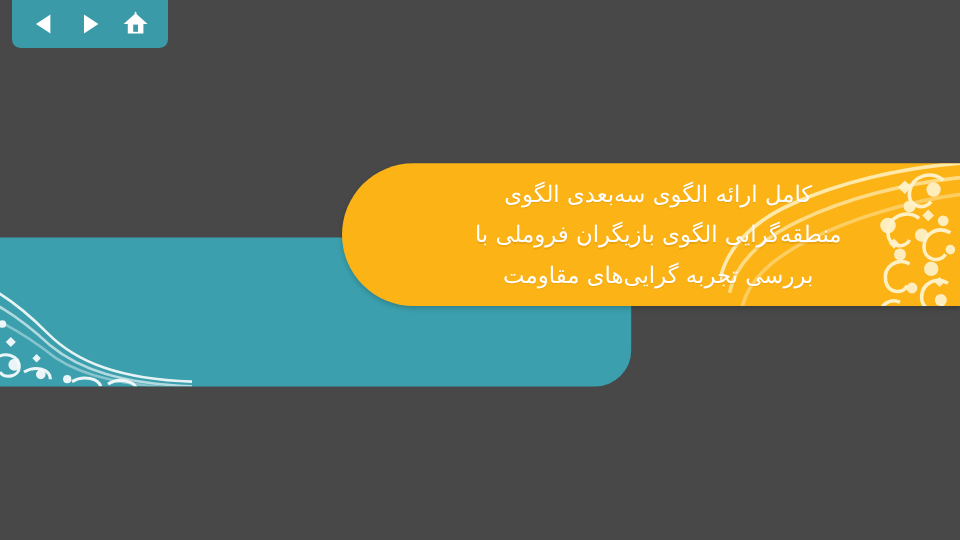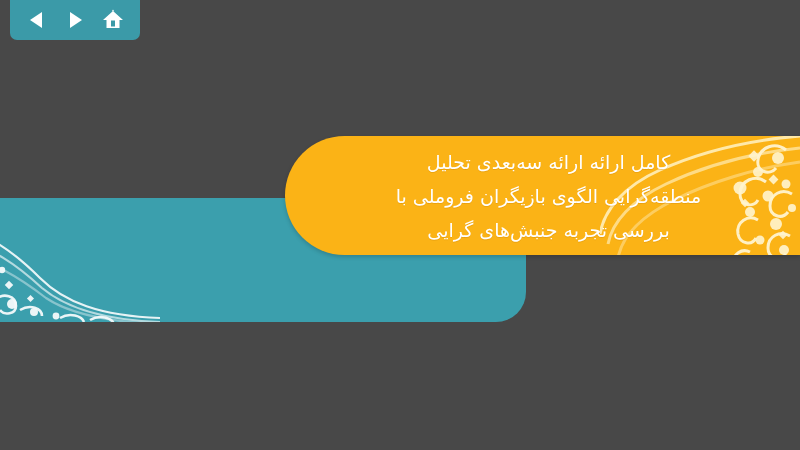--- a/index.html
+++ b/index.html
@@ -180,23 +180,23 @@
         <path d="M166,46 C156,38 140,44 140,58 C140,70 154,72 158,64"></path>
         <path d="M192,58 C182,52 170,58 170,70 C170,80 182,84 188,76"></path>
         <path d="M158,84 C148,78 136,86 138,98 C140,108 152,110 156,102"></path>
         <path d="M190,100 C180,94 168,100 168,112 C168,122 180,126 186,118"></path>
         <path d="M150,116 C142,112 132,118 134,128"></path>
         <path d="M176,132 C168,128 158,134 160,144"></path>
       </g>
     </svg>
 
     <div class="title-block">
-      <div class="title-line">کامل ارائه ارائه سه‌بعدی تحلیل</div>
+      <div class="title-line">کامل ارائه الگوی سه‌بعدی الگوی</div>
       <div class="title-line">منطقه‌گرایی الگوی بازیگران فروملی با</div>
-      <div class="title-line">بررسی تجربه جنبش‌های گرایی</div>
+      <div class="title-line">بررسی تجربه گرایی‌های مقاومت</div>
     </div>
   </div>
 
   <div class="navbar">
     <button class="navbtn" aria-label="back">
       <svg width="20" height="20" viewBox="0 0 20 20">
         <polygon points="15,2 15,18 3,10" fill="#ffffff"></polygon>
       </svg>
     </button>
     <button class="navbtn" aria-label="forward">

